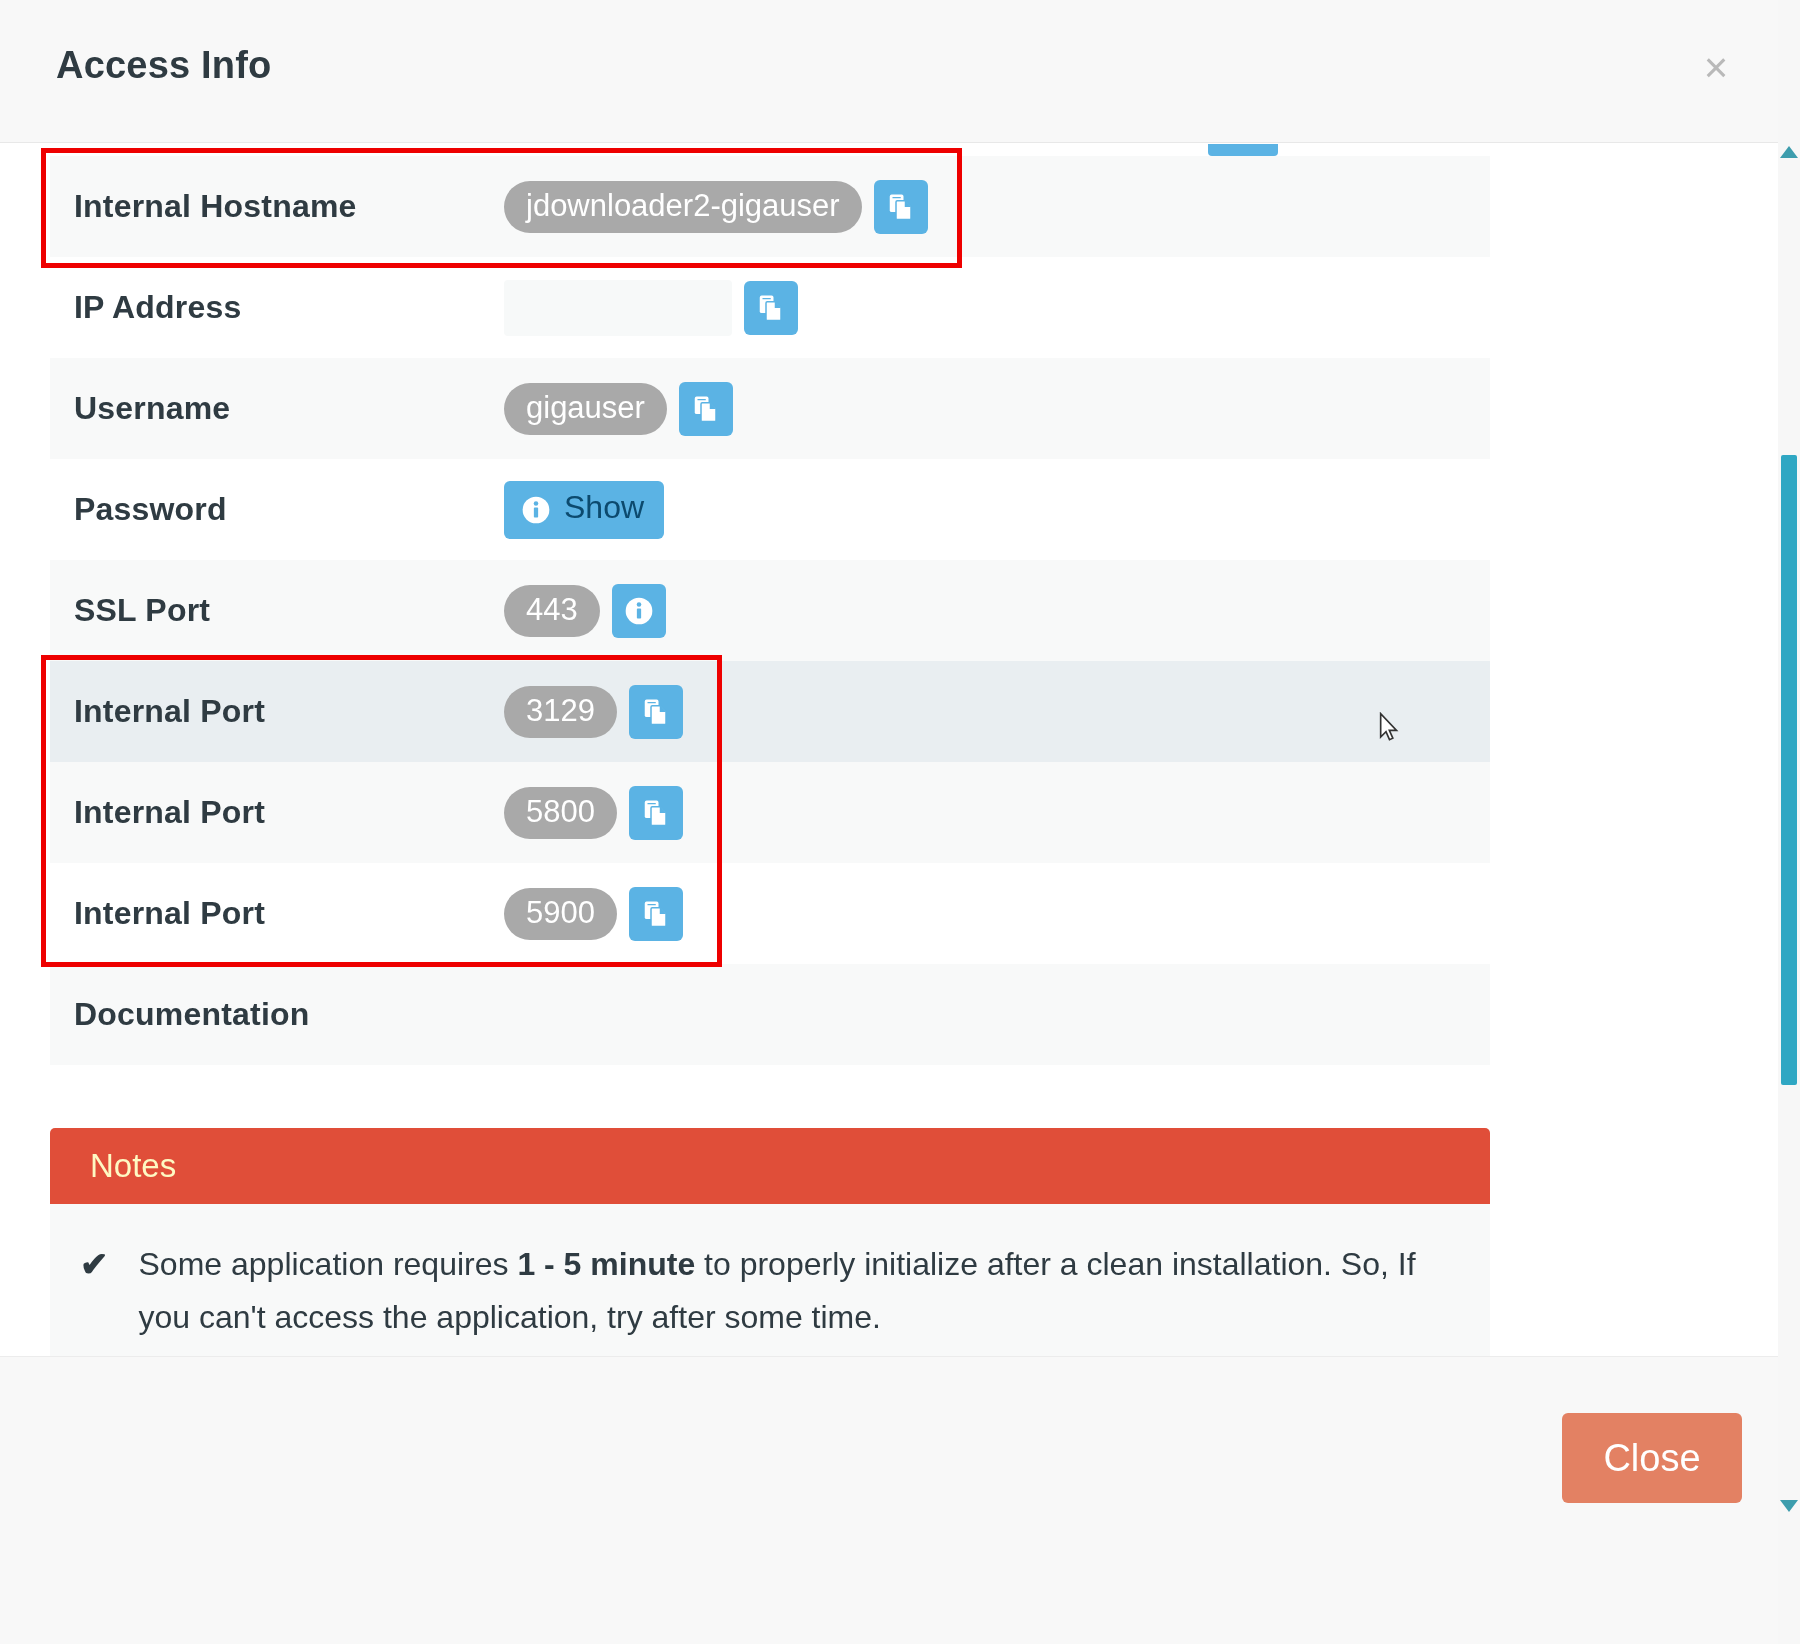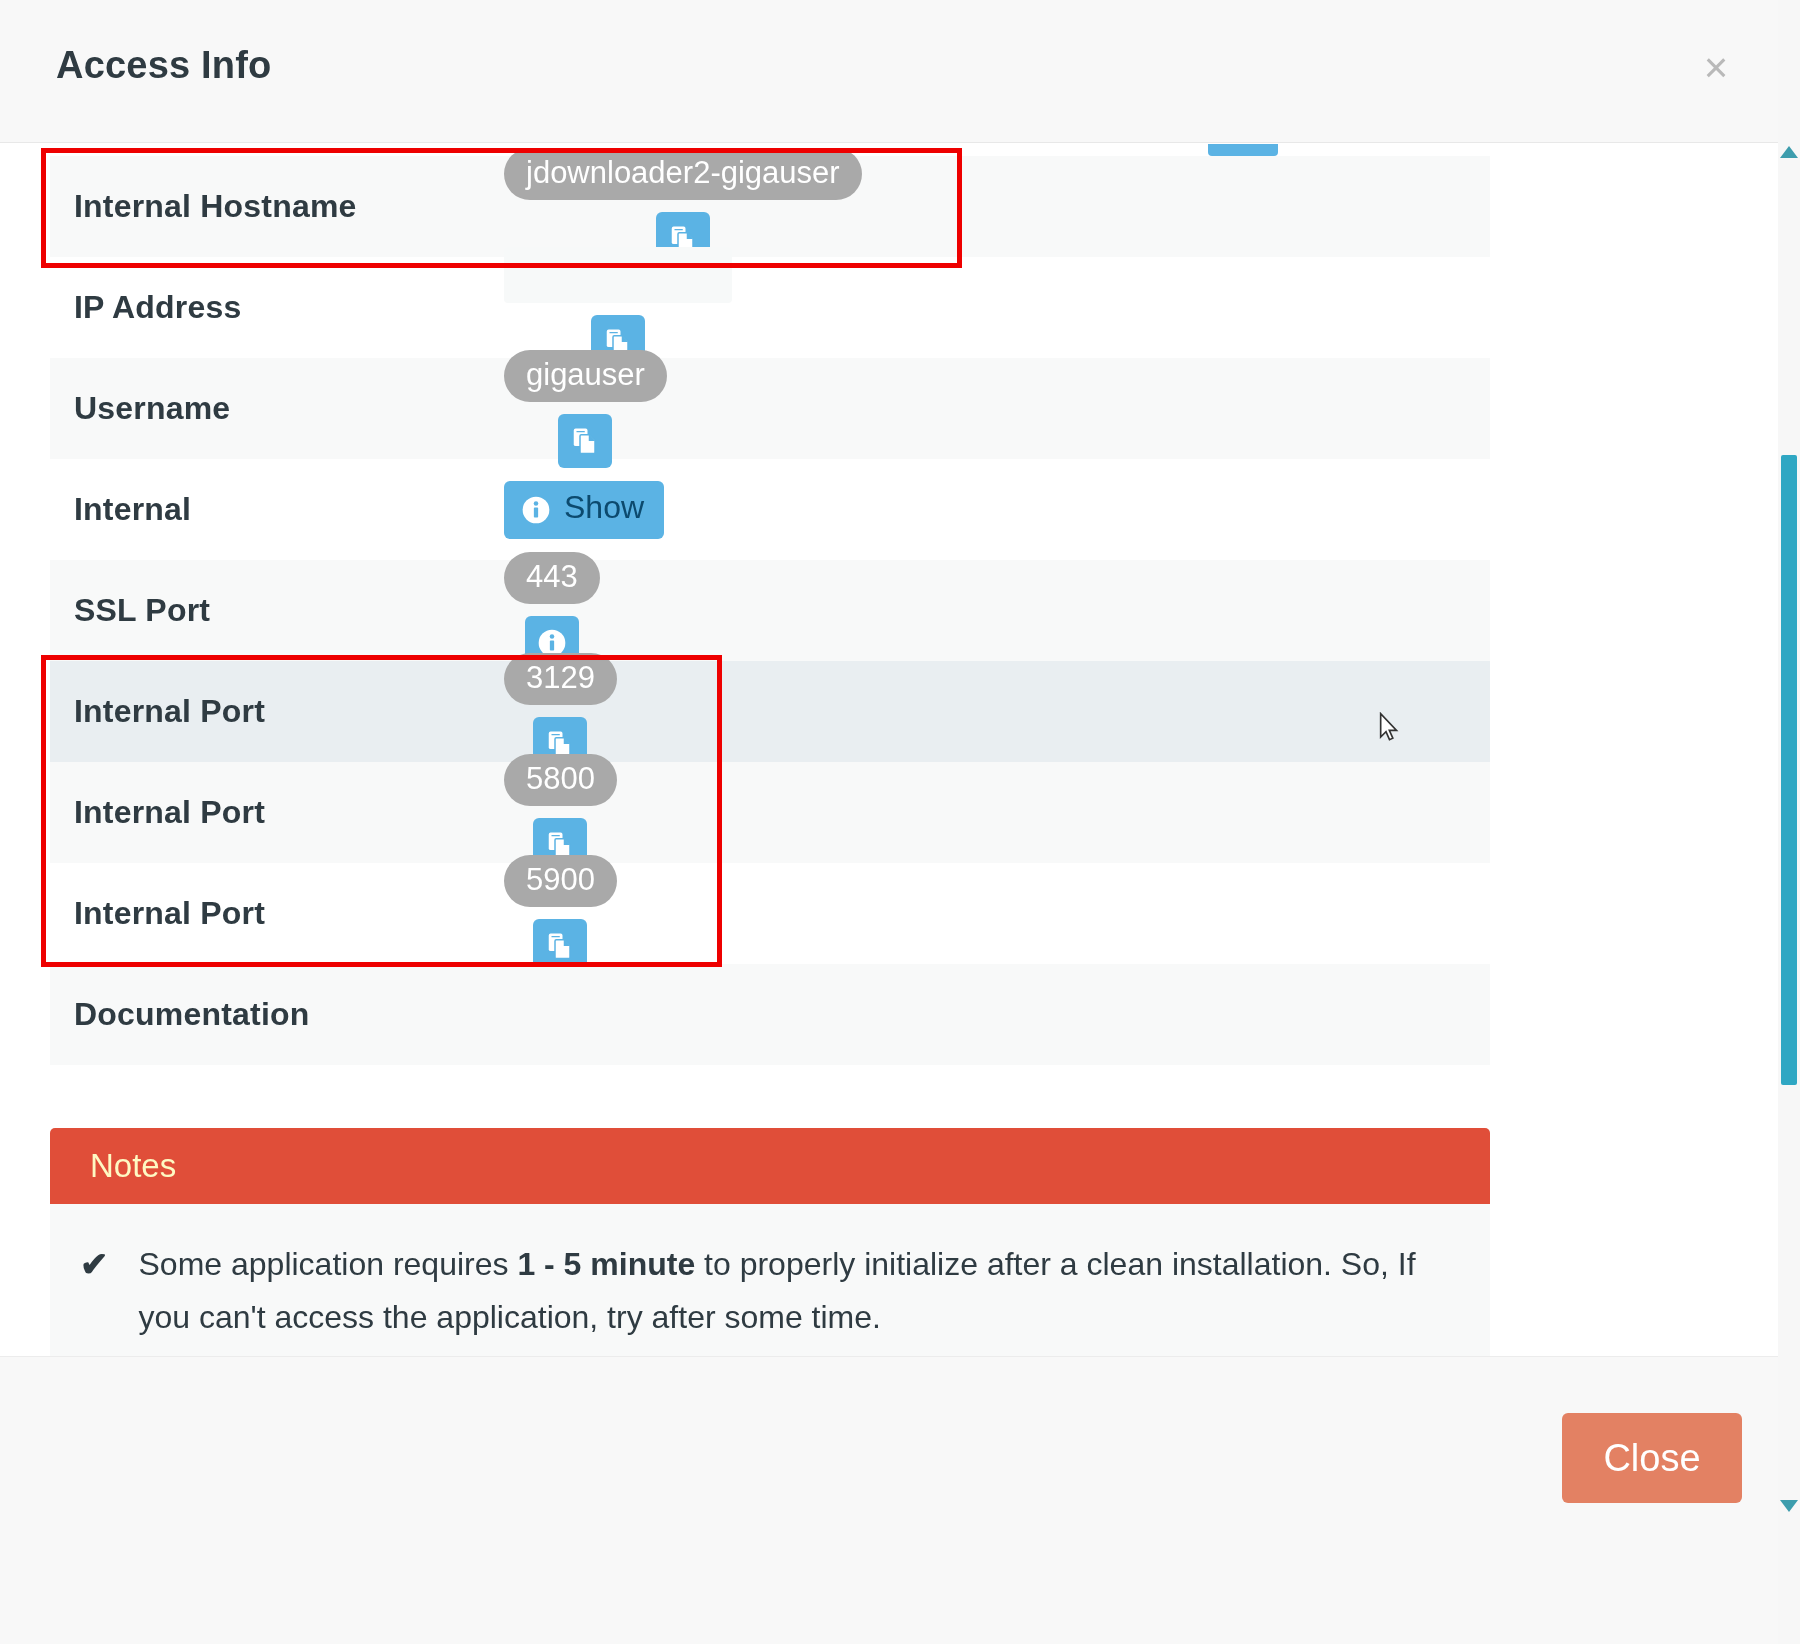--- a/index.html
+++ b/index.html
@@ -89,21 +89,20 @@
     flex: none;
     font-size: 32px;
     font-weight: bold;
     color: #2f3b42;
     letter-spacing: 0.2px;
   }
   .row-value {
     display: flex;
     align-items: center;
     gap: 12px;
-    flex-direction: column;
   }
 
   
   .badge {
     background: #a9a9a9;
     color: #ffffff;
     border-radius: 26px;
     padding: 8px 22px 10px 22px;
     font-size: 31px;
     line-height: 1.0;
@@ -313,21 +312,21 @@
               <svg class="icon-svg" viewBox="0 0 24 24" width="30" height="30">
                 <rect x="3" y="2" width="11" height="14" rx="1.5" fill="#ffffff"></rect>
                 <rect x="5.2" y="4" width="6.6" height="1" fill="#5bb3e4"></rect>
                 <path d="M9 7 h6.2 L20 11.6 V21 a1 1 0 0 1 -1 1 H9 a1 1 0 0 1 -1 -1 V8 a1 1 0 0 1 1 -1 z" fill="#ffffff" stroke="#5bb3e4" stroke-width="1.2"></path>
                 <path d="M15 7 L20 12 h-5 z" fill="#5bb3e4"></path>
               </svg>
             </button>
           </div>
         </div>
         <div class="row">
-          <div class="row-label">Internal</div>
+          <div class="row-label">Password</div>
           <div class="row-value">
             <button class="btn-blue btn-wide">
               <svg class="icon-svg" viewBox="0 0 24 24" width="32" height="32">
                 <circle cx="12" cy="12" r="10" fill="#ffffff"></circle>
                 <circle cx="12" cy="7.2" r="1.7" fill="#5bb3e4"></circle>
                 <rect x="10.4" y="10.2" width="3.2" height="7.4" rx="0.6" fill="#5bb3e4"></rect>
               </svg>
               <span class="lbl">Show</span>
             </button>
           </div>

